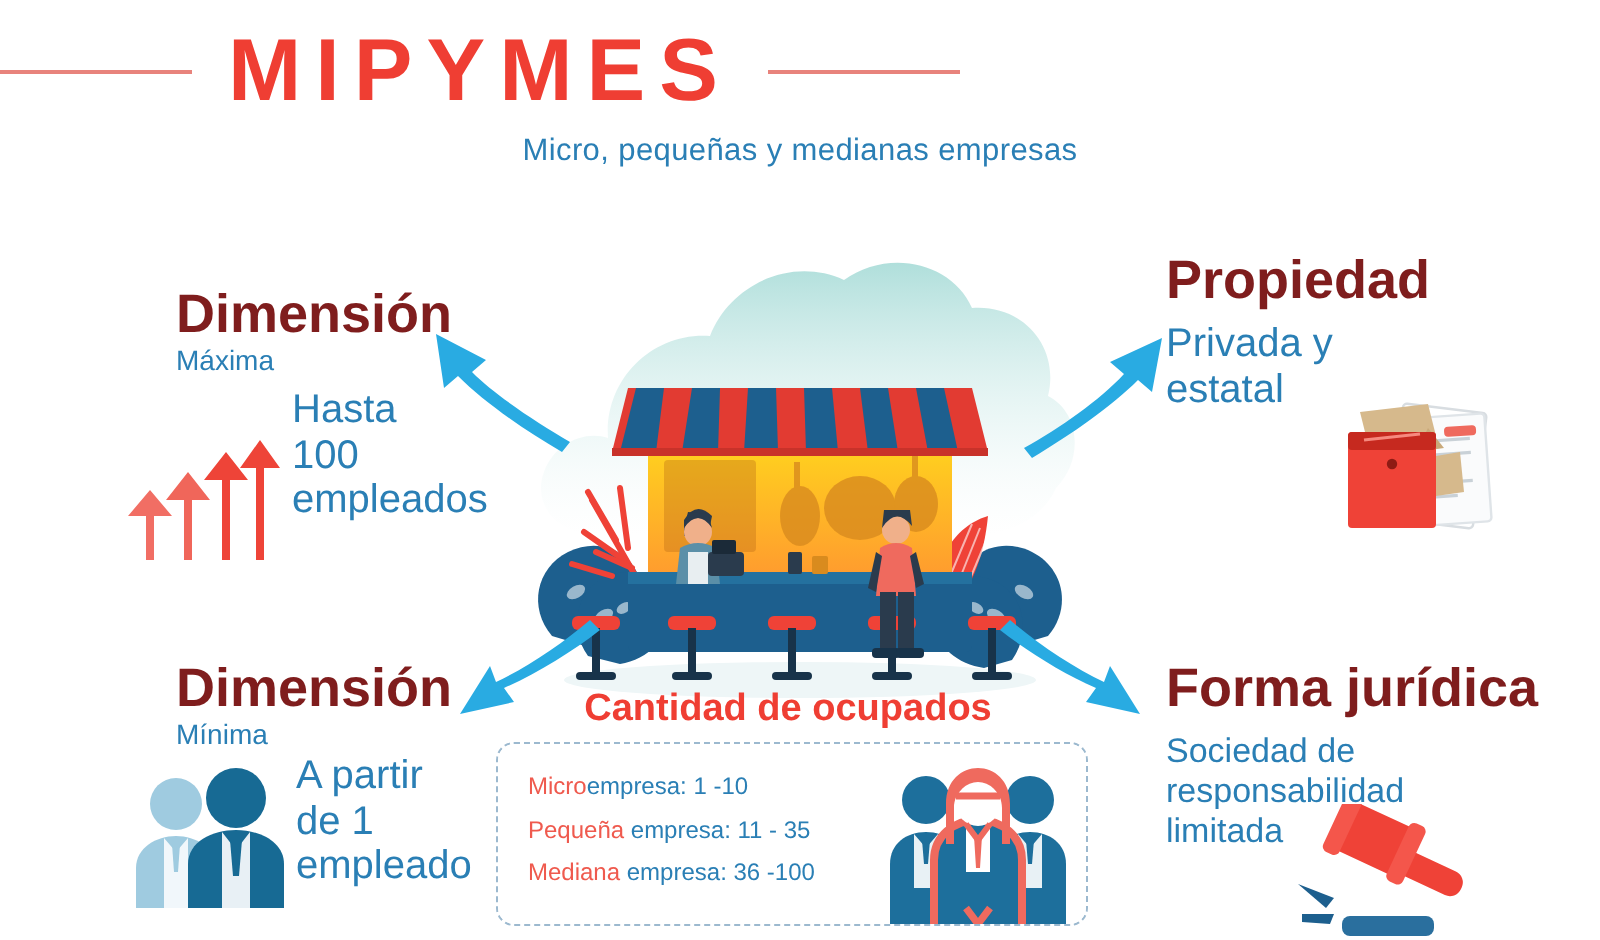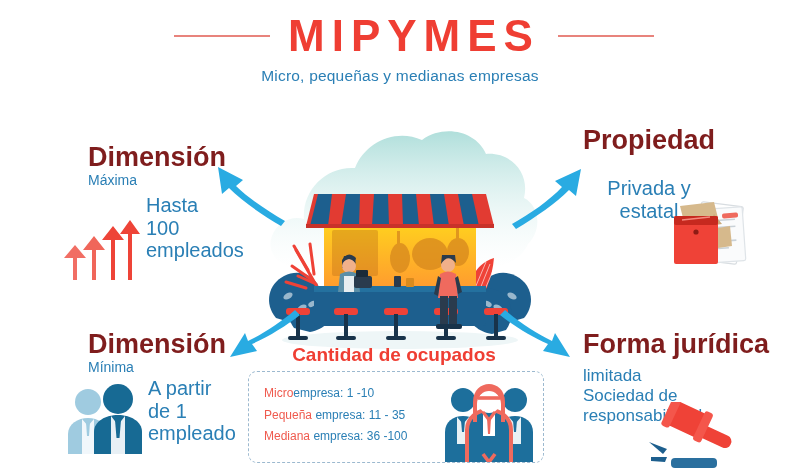--- a/index.html
+++ b/index.html
@@ -7,21 +7,21 @@
     width:800px; height:470px;
     background:#ffffff;
     font-family:"Liberation Sans", sans-serif;
     overflow:hidden;
     position:relative;
   }
   .stage { position:relative; width:800px; height:470px; }
 
   
   .header { position:absolute; top:14px; left:0; width:800px; text-align:center; }
-  .title-row { display:flex; align-items:center; justify-content:center; gap:18px;padding-left:28px; }
+  .title-row { display:flex; align-items:center; gap:18px; }
   .rule { width:96px; height:2px; background:#e8837c; }
   .title {
     font-size:44px; font-weight:700; color:#ef3e33;
     letter-spacing:7px; line-height:1; font-family:"Liberation Sans", sans-serif;
   }
   .subtitle {
     margin-top:9px; font-size:15.5px; color:#2a7fb5; letter-spacing:.2px;
     font-family:"Liberation Sans", sans-serif;
   }
 
@@ -31,21 +31,21 @@
     font-size:27px; font-weight:700; color:#7f1d1d; line-height:1.05;
     white-space:nowrap;
   }
   .q-sub { font-size:14px; color:#2a7fb5; margin-top:1px; }
   .q-body { font-size:20px; color:#2a7fb5; line-height:1.12; margin-top:4px; }
   .q-body.small { font-size:17px; line-height:1.18; }
 
   .q-tl { top:143px; left:88px; }
   .q-tl .q-body { margin-left:58px; margin-top:6px; }
   .q-tr { top:126px; left:583px; }
-  .q-tr .q-body { margin-top:23px;text-align:center; }
+  .q-tr .q-body { margin-top:7px; }
   .q-bl { top:330px; left:88px; }
   .q-bl .q-body { margin-left:60px; margin-top:2px; }
   .q-br { top:330px; left:583px; }
   .q-br .q-body { margin-top:8px; }
 
   
   .icon { position:absolute; }
   .ic-arrows  { left:62px; top:218px; }
   .ic-folder  { left:660px; top:196px; }
   .ic-people2 { left:66px; top:382px; }
@@ -352,22 +352,22 @@
       <g fill="#ffffff">
         <path d="M45 34 L52 43 L59 34 L59 72 L45 72 Z" opacity="0.9"></path>
       </g>
       <path d="M49 38 L55 38 L53.5 56 L50.5 56 Z" fill="#176a94"></path>
     </svg>
   </div>
 
   <div class="quad q-br">
     <div class="q-title">Forma jurídica</div>
     <div class="q-body small">
+      <div>Sociedad de responsabilidad</div>
       <div>limitada</div>
-      <div>Sociedad de responsabilidad</div>
     </div>
   </div>
 
   <div class="icon ic-gavel">
     <svg width="100" height="66" viewBox="0 0 100 66">
 
       <rect x="46" y="26" width="46" height="13" rx="6" fill="#ef4237" transform="rotate(25 69 32)"></rect>
 
       <g transform="rotate(25 44 22)">
         <rect x="26" y="4" width="36" height="26" rx="5" fill="#ef4237"></rect>

